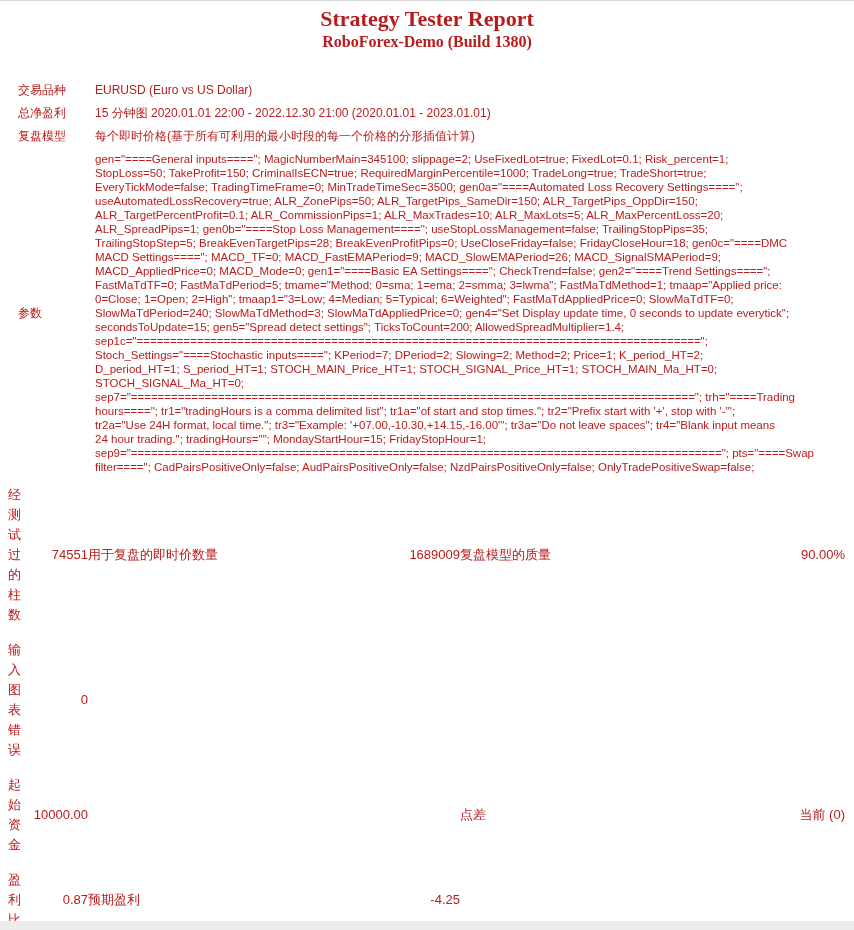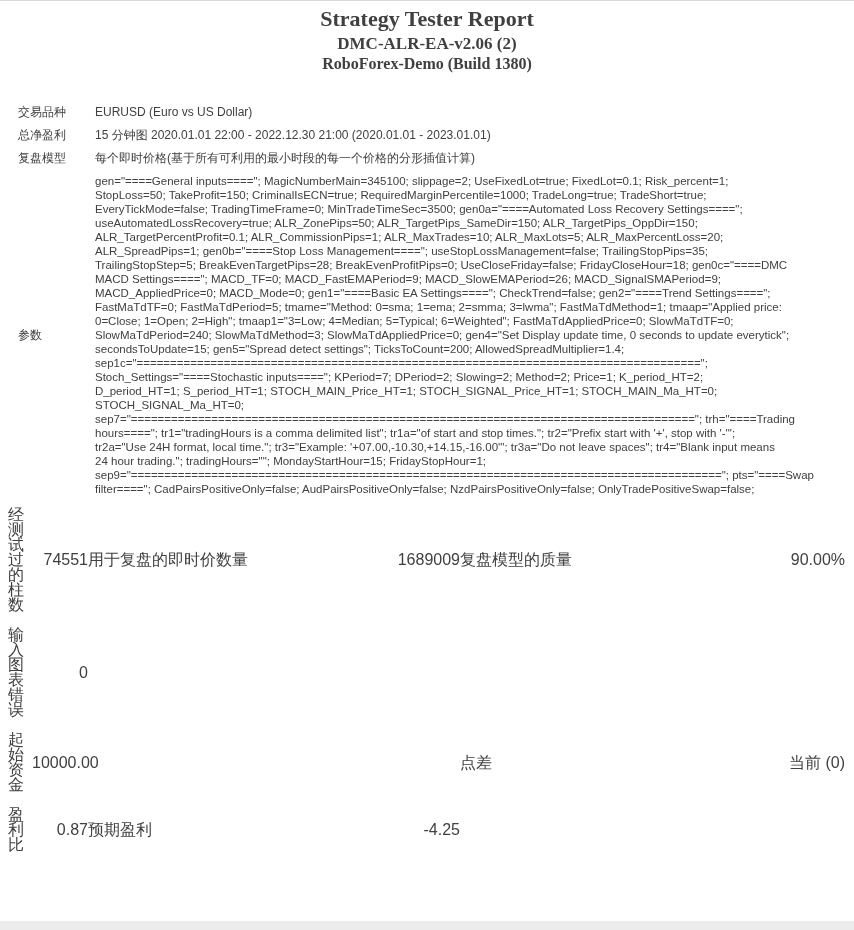--- a/index.html
+++ b/index.html
@@ -1,18 +1,18 @@
 <!DOCTYPE html>
 <html><head>
 <meta charset="utf-8">
 <style>
   html,body { margin:0; padding:0; background:#fff; }
   .page {
     position:relative; width:854px; height:930px; overflow:hidden;
-    background:#fff; color:#404040;
+    background:#fff; color:#b91c1c;
     font-family:"Liberation Sans", sans-serif;
     border-top:1px solid #d9d9d9; box-sizing:border-box;
   }
   .report-header { text-align:center; }
   .report-title {
     margin:5px 0 0 0; font-family:"Liberation Serif", serif;
     font-size:22px; line-height:26px; font-weight:bold;
   }
   .report-subtitle {
     margin:2px 0 0 0; font-family:"Liberation Serif", serif;
@@ -30,40 +30,39 @@
   table.info td.i-label { width:85px; padding-left:10px; box-sizing:border-box; }
   table.info td.i-value { padding-left:2px; }
   .params-pre {
     margin:0; font-family:"Liberation Sans", sans-serif;
     font-size:11.5px; line-height:14px; white-space:pre; overflow:hidden;
   }
   table.stats {
     margin:-8px 0 0 8px; width:837px;
     border-collapse:separate; border-spacing:0 15px; table-layout:fixed;
   }
-  table.stats td { font-size:16px; line-height:15px; vertical-align:middle; padding:0; }
+  table.stats td { font-size:13px; line-height:20px; vertical-align:middle; padding:0; }
   td.c1 { width:24px; padding-left:10px; box-sizing:border-box; word-break:break-all; line-height:15px; }
   td.c2 { width:56px; text-align:right; }
   td.c3 { width:306px; padding-left:7px; box-sizing:border-box; }
   td.c4 { width:66px; text-align:right; }
   td.c5 { width:322px; padding-left:6px; box-sizing:border-box; }
   td.c6 { width:63px; text-align:right; }
   .bottom-strip {
     position:absolute; left:0; top:920px; width:854px; height:10px;
     background:#ececec;
   }
 </style>
 </head>
 <body>
 
 <div class="page">
 
   <div class="report-header">
     <div class="report-title">Strategy Tester Report</div>
-    <div class="report-subtitle">DMC-ALR-EA-v2.06 (2)</div>
     <div class="report-server">RoboForex-Demo (Build 1380)</div>
   </div>
 
   <table class="info">
     <tbody>
         <tr>
       <td class="i-label">交易品种</td>
       <td class="i-value">EURUSD (Euro vs US Dollar)</td>
     </tr>
     <tr>

